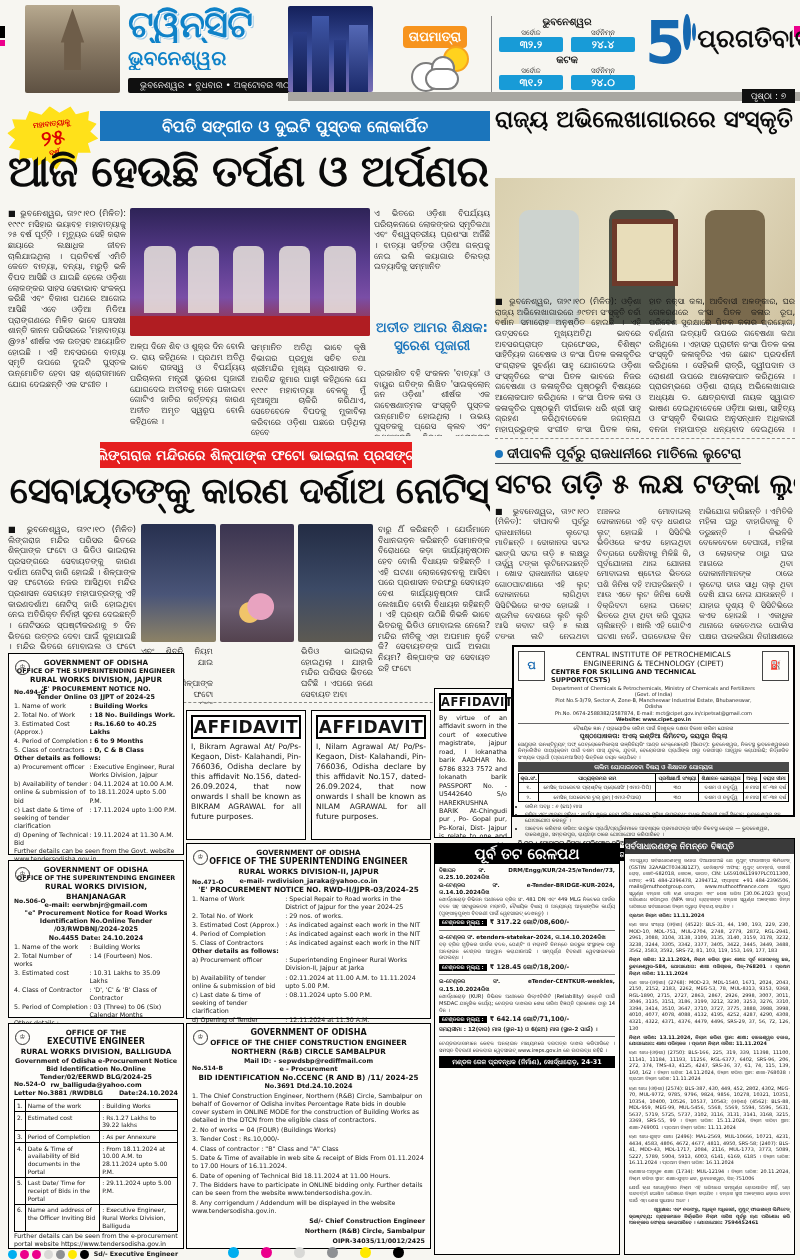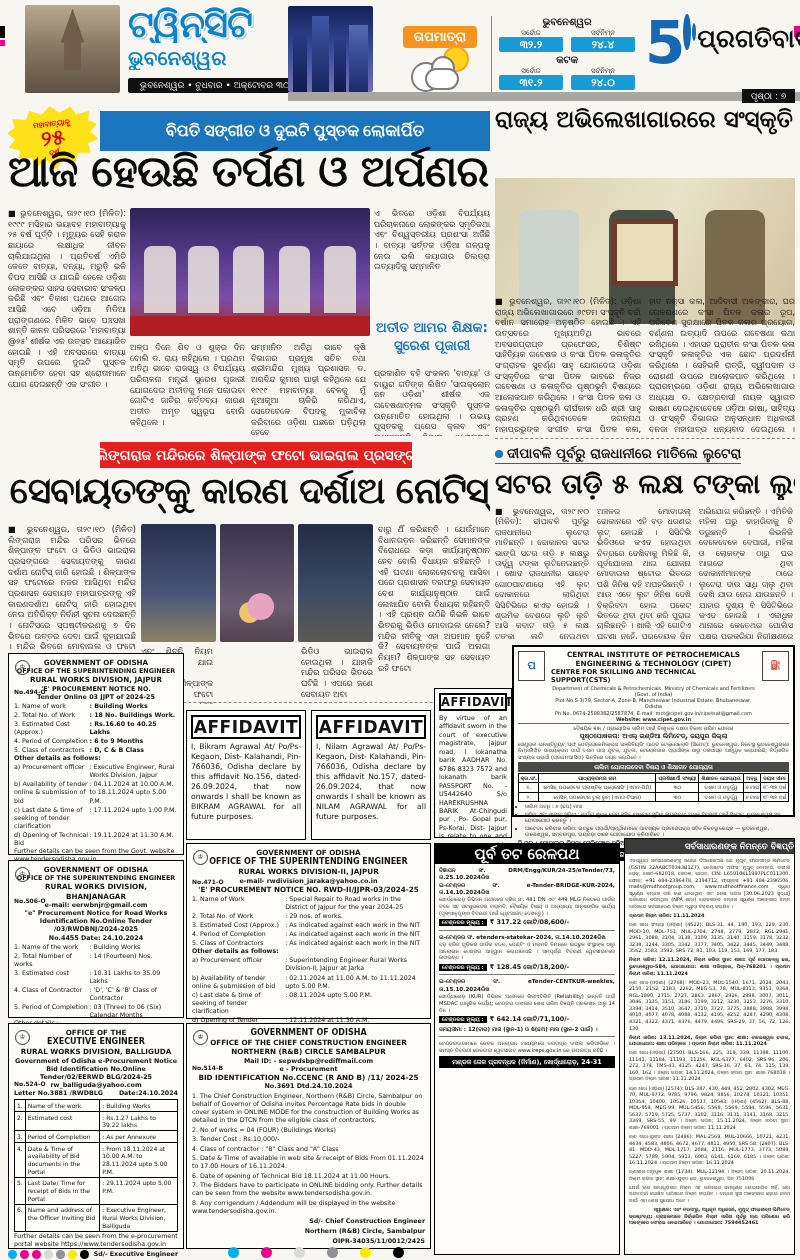--- a/index.html
+++ b/index.html
@@ -95,21 +95,21 @@
   .ctable td.cn{width:9px;text-align:center;}
 
   
   .aff{background:#fefdfa;border:1.6px solid #000;padding:4px;}
   .aff .ah{border:2px solid #000;font-weight:900;text-align:center;letter-spacing:.5px;margin-bottom:3px;background:#fff;}
   .aff .ab{font-size:7.6px;line-height:1.32;text-align:justify;}
   .aff-sm .ab{font-size:6.4px;}
 
   
   .cipet{background:#fefdfa;border:2px solid #000;padding:3px 4px;font-size:5.2px;line-height:1.25;}
-  .cipet .ct1{font-weight:700;font-size:7.3px;text-align:center;}
+  .cipet .ct1{font-weight:400;font-size:7.3px;text-align:center;}
   .cipet .ct2{font-weight:900;font-size:6.6px;}
   .cipet .addr{text-align:center;font-size:5px;color:#222;}
   .cipet .lg{position:absolute;top:4px;width:27px;height:30px;border:1.2px solid #444;display:flex;align-items:center;justify-content:center;font-weight:900;font-size:11px;color:#1668b0;}
   .cipet .banner{background:#4a4a4a;color:#fff;font-weight:bold;text-align:center;font-size:6px;padding:1px 0;margin-top:2px;}
   .cipet table{width:100%;border-collapse:collapse;font-size:5.2px;margin-top:1px;}
   .cipet table td,.cipet table th{border:1px solid #000;padding:1px;text-align:center;}
   .cipet .blk{background:#000;color:#fff;font-weight:bold;font-size:7.6px;text-align:center;padding:1.5px 0;margin-top:2px;}
   .cipet ul{margin:1px 0 0 7px;padding:0;}
   .cipet li{margin:0 0 1px 0;}
 
@@ -117,21 +117,21 @@
   .rail{background:#fefdfa;border:1.4px solid #000;}
   .rail .rhead{background:#000;color:#fff;font-weight:900;font-size:15px;text-align:center;padding:1px 0;}
   .rail .rbody{padding:3px 4px;font-size:5.2px;line-height:1.3;text-align:justify;}
   .rail .rh{font-weight:bold;font-size:5.6px;}
   .rail .rv{display:flex;align-items:center;gap:3px;margin:2px 0;}
   .rail .rv .tag{background:#000;color:#fff;font-weight:bold;padding:0 3px;font-size:5.4px;white-space:nowrap;}
   .rail .rv .amt{font-weight:900;font-size:6.4px;}
   .rail .rfoot{background:#000;color:#fff;font-weight:bold;font-size:6.4px;text-align:center;padding:1.5px 0;margin-top:3px;}
   .rail .sep{border-top:1px solid #777;margin:3px 0;}
   .muth{background:#fefdfa;border:1.4px solid #000;}
-  .muth .mhead{background:#3a3a3a;color:#fff;font-weight:900;font-size:8.4px;text-align:right;padding:2px 0;}
+  .muth .mhead{background:#3a3a3a;color:#fff;font-weight:900;font-size:8.4px;text-align:left;padding:2px 0;}
   .muth .mbody{padding:3px 4px;font-size:4.9px;line-height:1.34;text-align:justify;}
   .muth .mp{margin-bottom:2.5px;}
   .muth .bd{font-weight:bold;}
   .muth .msig{font-weight:bold;text-align:right;}
 
   
   .dots{display:flex;align-items:center;}
   .dots i{border-radius:50%;display:inline-block;}
 </style>
 </head>
@@ -156,21 +156,21 @@
     </div>
 
     <div class="abs skyline" style="left:288px;top:6px;width:85px;height:86px;">
       <i style="left:6%;width:16%;height:70%;"></i>
       <i style="left:28%;width:20%;height:88%;background:linear-gradient(180deg,#3f57a8,#18245e);"></i>
       <i style="left:54%;width:14%;height:60%;"></i>
       <i style="left:72%;width:22%;height:78%;background:linear-gradient(180deg,#5468b5,#1b2a6b);"></i>
     </div>
 
     <div class="abs" style="left:403px;top:16px;width:232px;height:76px;">
-      <div class="abs temp-title" style="left:0;top:10px;width:74px;height:22px;">ତାପମାତ୍ରା</div>
+      <div class="abs temp-title" style="left:0;top:10px;width:64px;height:22px;">ତାପମାତ୍ରା</div>
       <div class="abs cloud" style="left:8px;top:40px;">
         <span class="sun"></span>
           <span class="c1"></span>
           <span class="c2"></span>
           <span class="c3"></span>
       </div>
       <div class="abs" style="left:88px;top:0;width:1px;height:76px;background:#888;"></div>
       <div class="abs" style="left:96px;top:0;width:136px;">
         <div class="w-city">ଭୁବନେଶ୍ୱର</div>
         <div style="display:flex;gap:8px;margin-top:1px;">
@@ -206,21 +206,21 @@
     <div class="abs gray-band" style="left:288px;top:92px;width:512px;height:9px;"></div>
     <div class="abs page-box" style="left:742px;top:89px;width:53px;height:14px;">ପୃଷ୍ଠା : ୭</div>
   </div>
 
   <div class="abs" style="left:8px;top:106px;width:482px;height:332px;">
     <div class="abs star" style="left:0;top:0;width:90px;height:64px;">
       <span class="s1">ମହାବାତ୍ୟାକୁ</span>
       <span class="s2">୨୫</span>
       <span class="s1">ବର୍ଷ</span>
     </div>
-    <div class="abs kick-blue nowrap" style="left:92px;top:5px;width:390px;height:40px;font-family:Liberation Serif, serif;">ବିପତି ସଙ୍ଗୀତ ଓ ଦୁଇଟି ପୁସ୍ତକ ଲୋକାର୍ପିତ</div>
+    <div class="abs kick-blue nowrap" style="left:92px;top:5px;width:390px;height:30px;">ବିପତି ସଙ୍ଗୀତ ଓ ଦୁଇଟି ପୁସ୍ତକ ଲୋକାର୍ପିତ</div>
     <div class="abs headline-xl nowrap ctr" style="left:0;top:40px;width:482px;height:56px;">ଆଜି ହେଉଛି ତର୍ପଣ ଓ ଅର୍ପଣର ଦିନ</div>
 
     <div class="abs body-txt jt" style="left:0;top:102px;width:118px;height:228px;overflow:hidden;">
       <span class="dl">■ ଭୁବନେଶ୍ୱର, ତା୨୯।୧୦ (ମିଳିତ):</span>
       <span>୧୯୯୯ ମସିହାର ଭୟାବହ ମହାବାତ୍ୟାକୁ ୨୫ ବର୍ଷ ପୂର୍ତ୍ତି । ମୃତ୍ୟୁର ସେହି କରାଳ ଛାୟାରେ ଲକ୍ଷାଧିକ ଜୀବନ ଚାଲିଯାଇଥିଲା । ପ୍ରତିବର୍ଷ ଏମିତି କେତେ ବାତ୍ୟା, ବନ୍ୟା, ମରୁଡ଼ି ଭଳି ବିପଦ ଆସିଛି ଓ ଯାଇଛି ହେଲେ ଓଡ଼ିଶା ଲୋକଙ୍କର ସାହସ ସେବାଭାବ ସଂକଳ୍ପ କରିଛି ଏବଂ ବିକାଶ ପଥରେ ଆଗେଇ ଆସିଛି ଏବେ ଓଡ଼ିଆ ମିଡିଆ ପ୍ରାଙ୍ଗଣରେ ମିଳିତ ଭାବେ ପଞ୍ଚସଖା ଶାନ୍ତି କାନନ ପରିସରରେ 'ମହାବାତ୍ୟା @୨୫' ଶୀର୍ଷକ ଏକ ଉତ୍ସବ ଆୟୋଜିତ ହୋଇଛି । ଏହି ଅବସରରେ ବାତ୍ୟା ସ୍ମୃତି ଉପରେ ଦୁଇଟି ପୁସ୍ତକ ଉନ୍ମୋଚିତ ହେବା ସହ ଶ୍ରୋତାମାନେ ଯୋଗ ଦେଇଛନ୍ତି ଏକ ସଂଗୀତ ।</span>
     </div>
 
     <div class="abs photo1" style="left:122px;top:102px;width:240px;height:128px;">
       <div class="p" style="left:6%;"></div>
       <div class="p" style="left:24%;"></div>
@@ -230,21 +230,21 @@
       <div class="tbl"></div>
     </div>
 
     <div class="abs body-txt jt" style="left:366px;top:102px;width:116px;height:104px;overflow:hidden;">ଏ ଭିତରେ ଓଡ଼ିଶା ବିପର୍ଯ୍ୟୟ ପରିଚାଳନାରେ ଲୋକଙ୍କର ସ୍ମୃତିକଥା ଏବଂ ବିଶ୍ୱସ୍ତରୀୟ ପ୍ରଶଂସା ଅର୍ଜିଛି । ବାତ୍ୟା ସର୍ତ୍ତକ ଓଡ଼ିଆ ଗଳ୍ପକୁ ନେଇ ଭଲି କୟାଗାର ଚିଲଡ୍ରା ଇତ୍ୟାଦିକୁ ସମ୍ମାନିତ</div>
     <div class="abs pull-quote" style="left:366px;top:212px;width:116px;">
       <div>ଅତୀତ ଆମର ଶିକ୍ଷକ:</div>
       <div>ସୁରେଶ ପୂଜାରୀ</div>
     </div>
     <div class="abs body-txt jt" style="left:366px;top:262px;width:116px;height:68px;overflow:hidden;">ପ୍ରକାଶିତ ବହି ସଂକଳନ 'ବାତ୍ୟା' ଓ ବାୟୁର ଗତିଙ୍କ ଲିଖିତ 'ସାଇକ୍ଲୋନ୍ ଜନ ଓଡ଼ିଶା' ଶୀର୍ଷକ ଏକ ଗବେଷଣାତ୍ମକ ସଂସ୍କୃତି ପୁସ୍ତକ ଉନ୍ମୋଚିତ ହୋଇଥିଲା । ଉଭୟ ପୁସ୍ତକକୁ ପ୍ରେସ କ୍ଲବ ଏବଂ ଗଣସଂସ୍କୃତି ବିଭାଗ ଶ୍ରୋତାଙ୍କ ପାଖରେ ପହଞ୍ଚାଇବା ନିମନ୍ତେ ନିର୍ଦ୍ଦେଶନା ଓ କଣ୍ଠଦାନ କରିଛନ୍ତି ।</div>
 
-    <div class="abs body-txt jt" style="left:122px;top:236px;width:115px;height:94px;overflow:hidden;">ଅଳ୍ପ ଦିନେ ଶିବ ଓ ଶୁକ୍ର ଦିନ ବୋଲି ଡ. ରାୟ କହିଥିଲେ । ପ୍ରଥମ ଅତିଥି ଭାବେ ରାଜସ୍ୱ ଓ ବିପର୍ଯ୍ୟୟ ପରିଚାଳନା ମନ୍ତ୍ରୀ ସୁରେଶ ପୂଜାରୀ ଯୋଗଦେଇ ଅତୀତକୁ ମନେ ପକାଇବା ଗୋଟିଏ ଜାତିର କର୍ତ୍ତବ୍ୟ କାରଣ ଅତୀତ ଅମୃତ ସ୍ୱରୂପ ବୋଲି କହିଥିଲେ ।</div>
+    <div class="abs body-txt jt" style="left:122px;top:236px;width:115px;height:94px;overflow:hidden;font-family:Liberation Serif, serif;">ଅଳ୍ପ ଦିନେ ଶିବ ଓ ଶୁକ୍ର ଦିନ ବୋଲି ଡ. ରାୟ କହିଥିଲେ । ପ୍ରଥମ ଅତିଥି ଭାବେ ରାଜସ୍ୱ ଓ ବିପର୍ଯ୍ୟୟ ପରିଚାଳନା ମନ୍ତ୍ରୀ ସୁରେଶ ପୂଜାରୀ ଯୋଗଦେଇ ଅତୀତକୁ ମନେ ପକାଇବା ଗୋଟିଏ ଜାତିର କର୍ତ୍ତବ୍ୟ କାରଣ ଅତୀତ ଅମୃତ ସ୍ୱରୂପ ବୋଲି କହିଥିଲେ ।</div>
     <div class="abs body-txt jt" style="left:243px;top:236px;width:115px;height:94px;overflow:hidden;">ସମ୍ମାନିତ ଅତିଥି ଭାବେ କୃଷି ବିଭାଗର ପ୍ରମୁଖ ସଚିବ ତଥା ଶ୍ରୀମନ୍ଦିର ମୁଖ୍ୟ ପ୍ରଶାସକ ଡ. ଅରବିନ୍ଦ କୁମାର ପାଢ଼ୀ କହିଥିଲେ ଯେ ୧୯୯୯ ମହାବାତ୍ୟା ବେଳକୁ ମୁଁ ନୂଆକୂଆ ଚାକିରି କରିଥାଏ, ସେତେବେଳେ ବିପଦକୁ ମୁକାବିଲା କରିବାରେ ଓଡ଼ିଶା ପଛରେ ପଡ଼ିଥିଲା ହେବେ</div>
   </div>
 
   <div class="abs" style="left:495px;top:106px;width:300px;height:330px;">
     <div class="headline-m nowrap ctr" style="height:34px;">ରାଜ୍ୟ ଅଭିଲେଖାଗାରରେ ସଂସ୍କୃତି ଚର୍ଚ୍ଚା</div>
     <div class="photo2 abs" style="left:0;top:38px;width:300px;height:146px;">
       <div class="fg1"></div>
       <div class="fg2"></div>
       <div class="fg3"></div>
       <div class="fr"></div>

